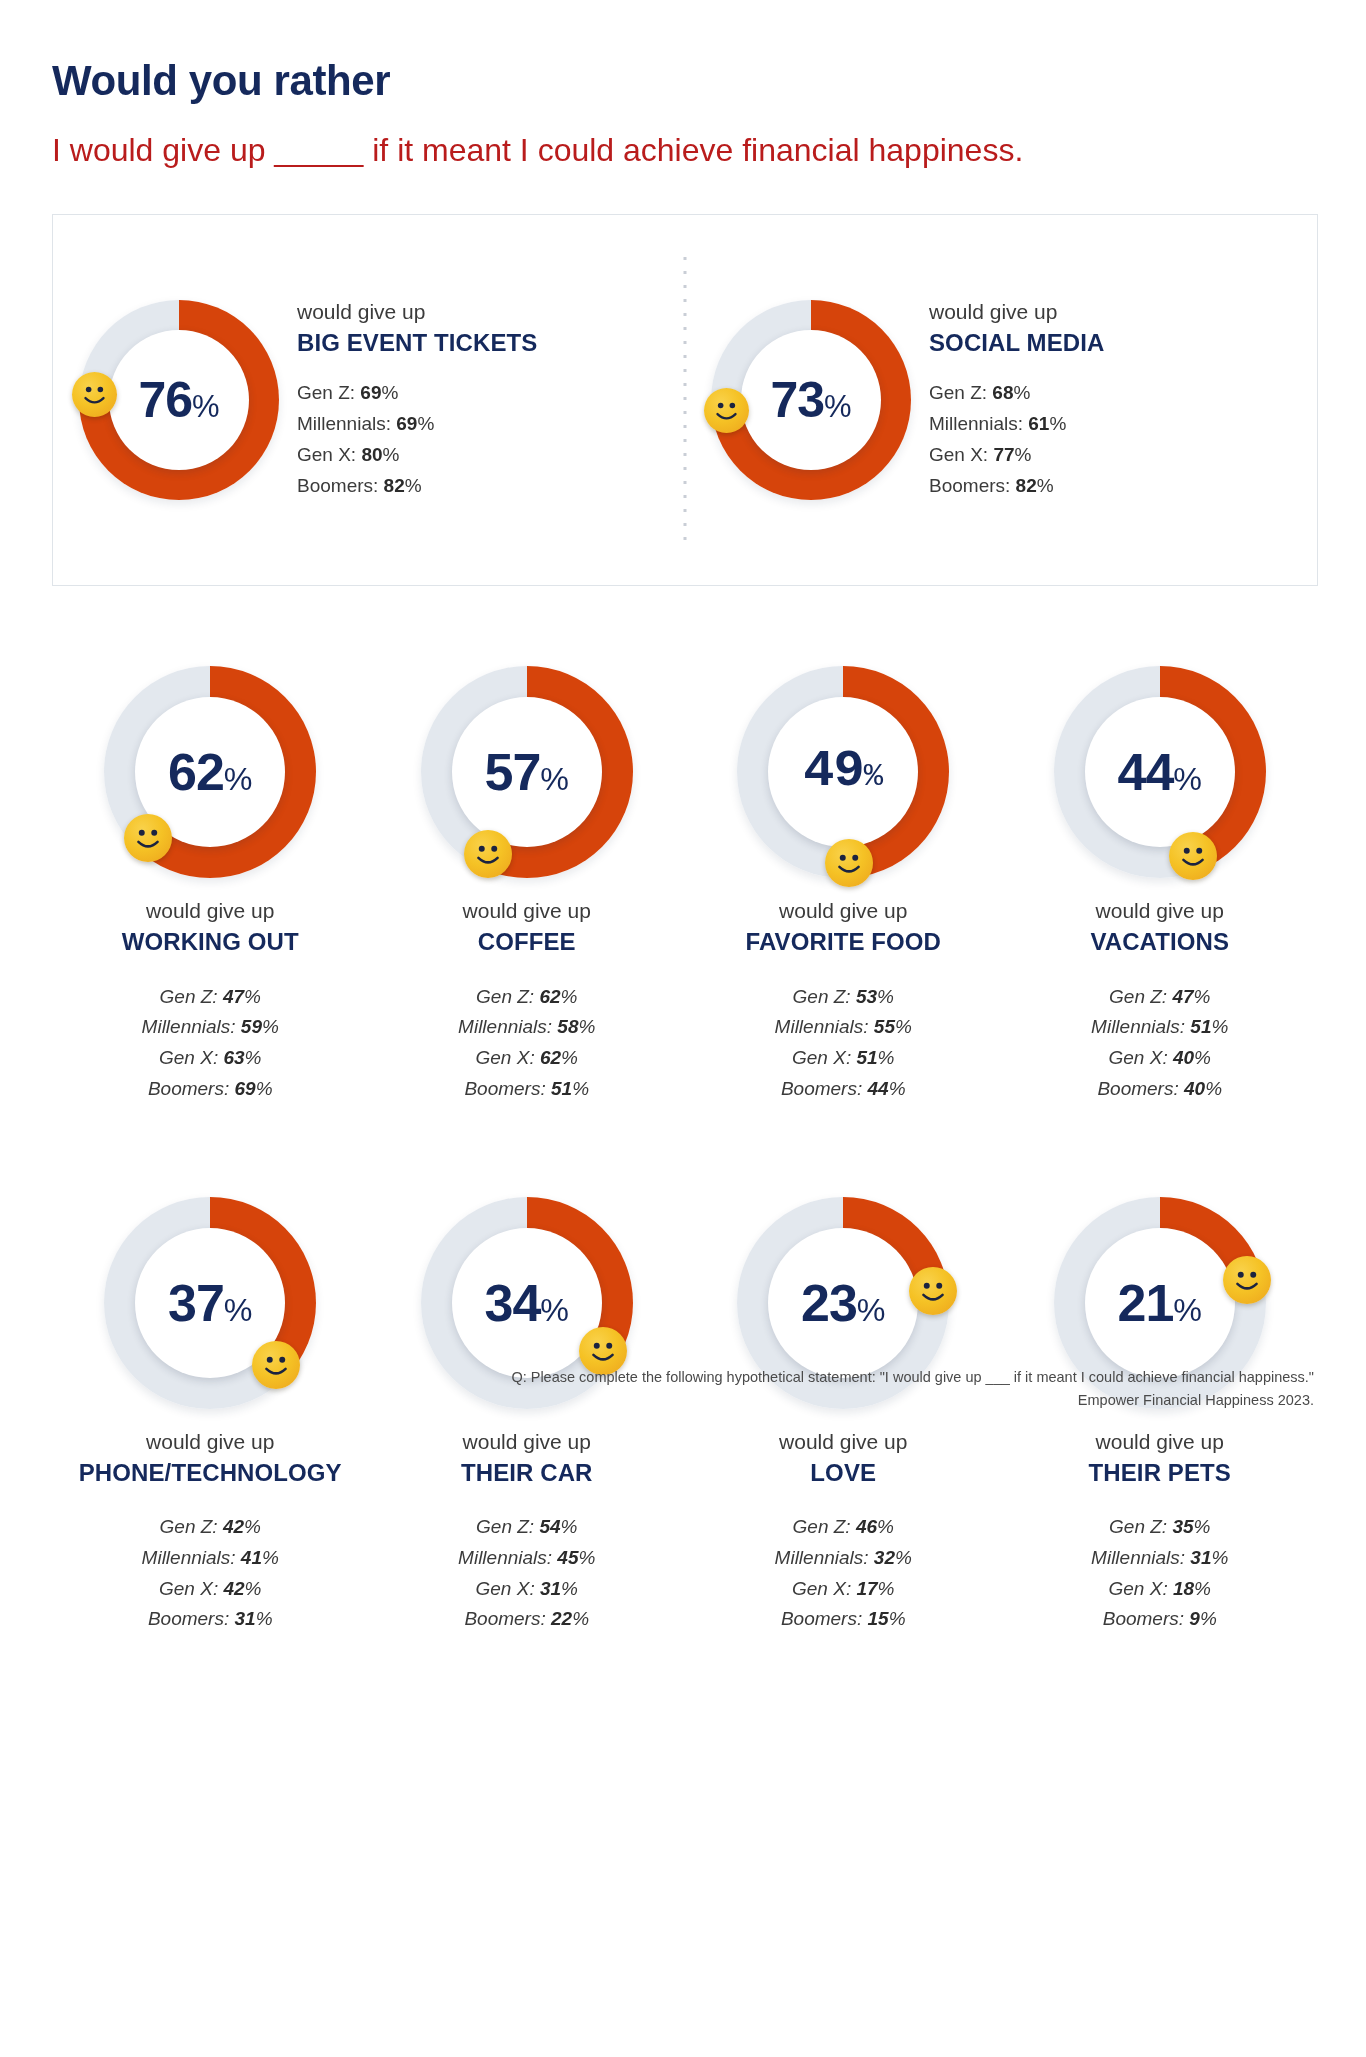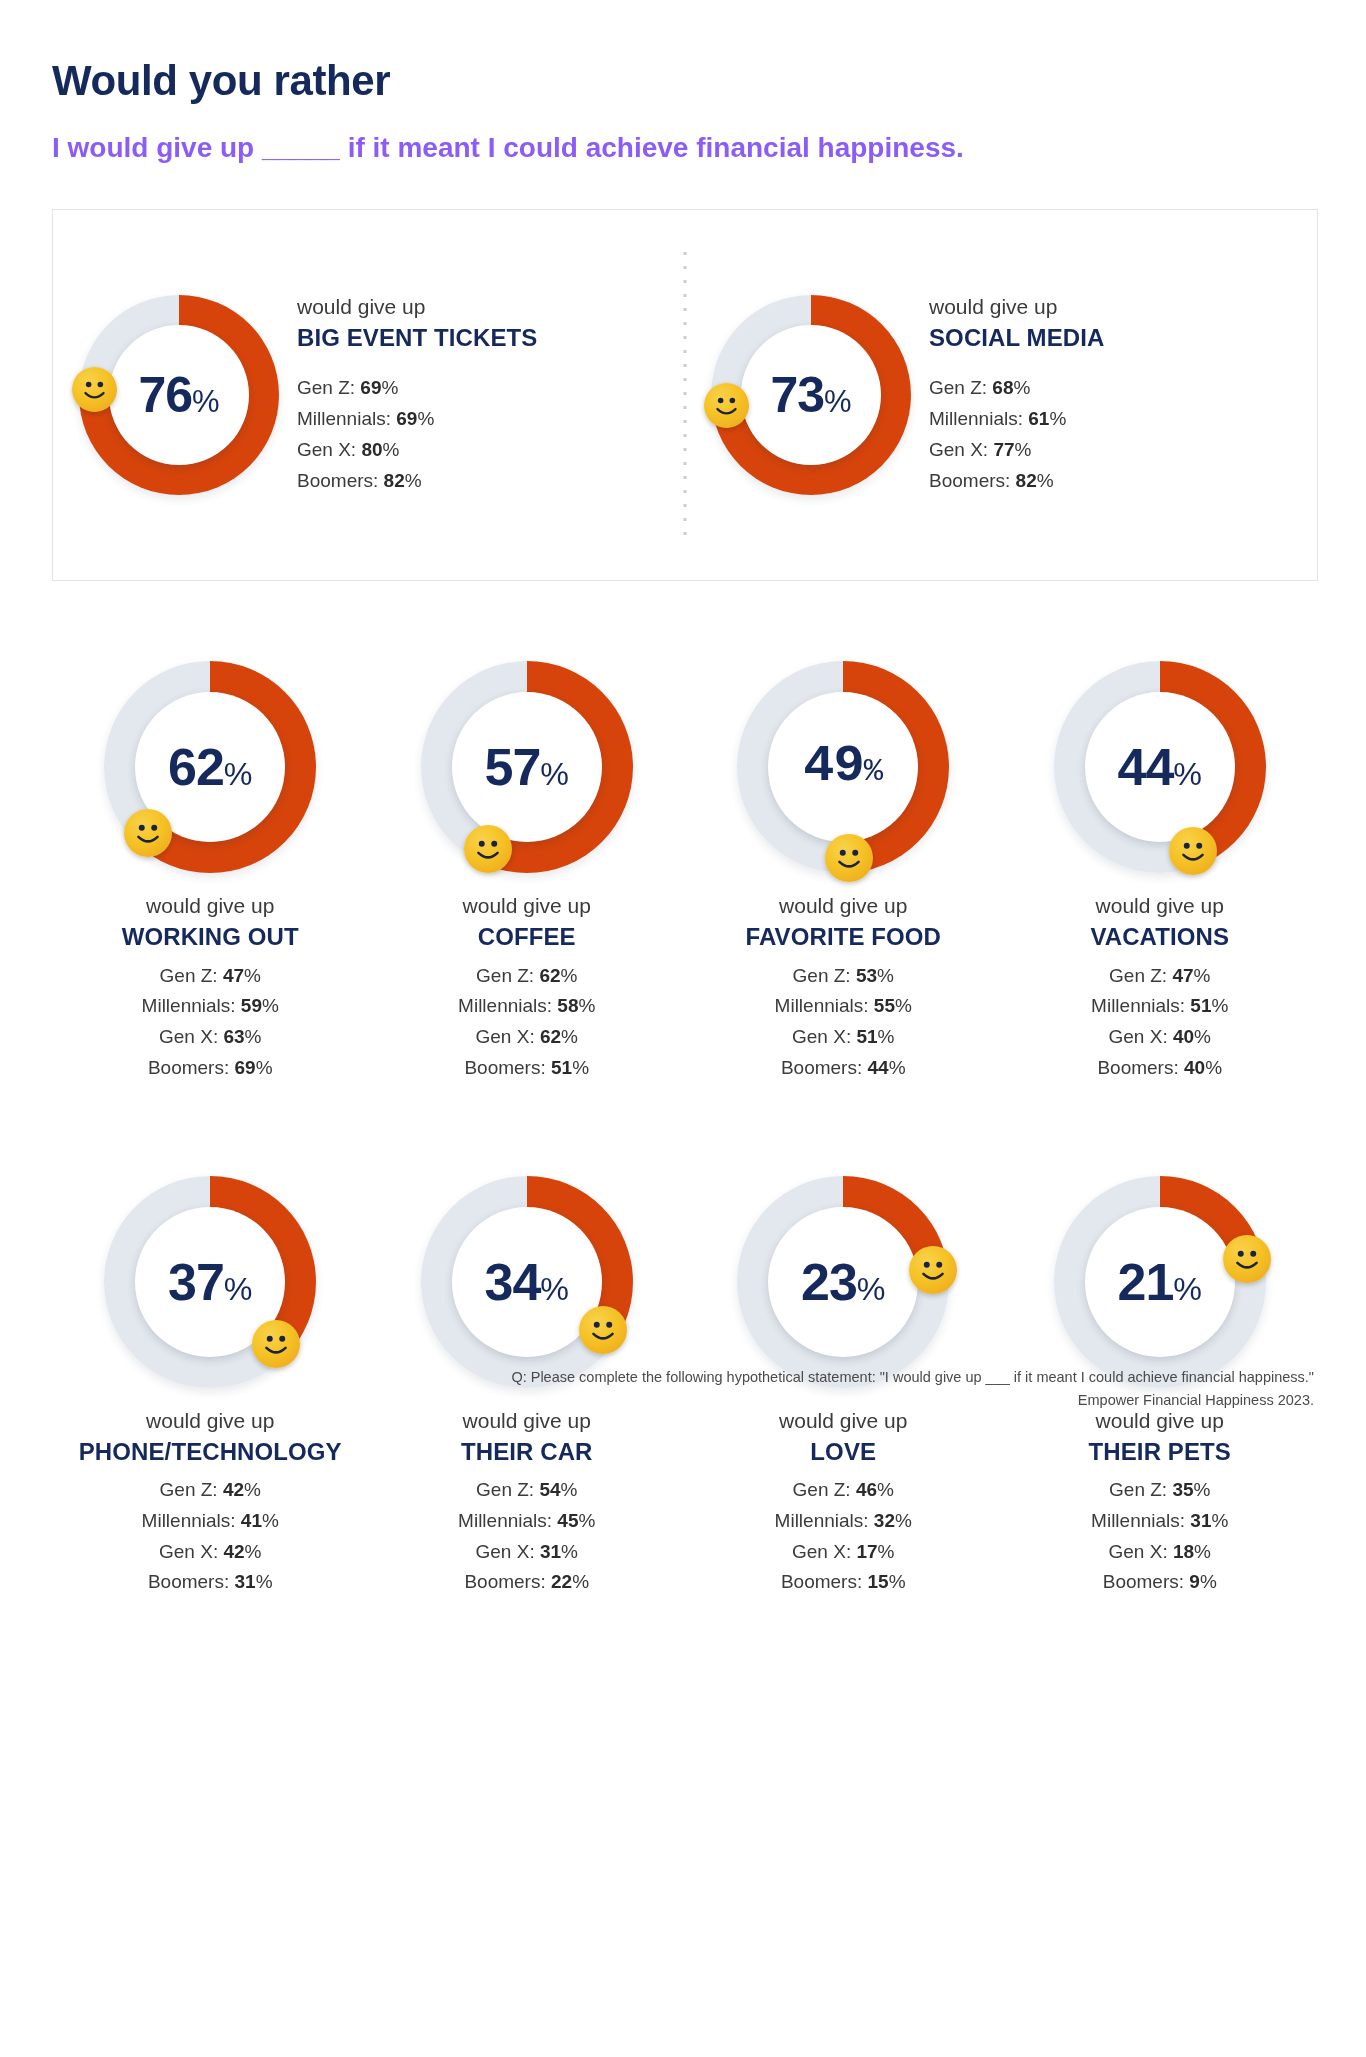--- a/index.html
+++ b/index.html
@@ -29,23 +29,23 @@
   .page-title {
     font-size: 42px;
     font-weight: 700;
     color: #15295c;
     letter-spacing: -0.4px;
     line-height: 1.1;
     margin-bottom: 26px;
   }
 
   .page-subtitle {
-    font-size: 28px;
-    font-weight: 700;
-    color: #8b5cf6;
+    font-size: 32px;
+    font-weight: 400;
+    color: #b91c1c;
     line-height: 1.25;
     margin-bottom: 44px;
   }
 
   
   .featured-card {
     border: 1px solid #dfe4e9;
     background: #ffffff;
     height: 372px;
     display: flex;
@@ -163,21 +163,21 @@
   .grid-row + .grid-row { margin-top: 92px; }
 
   .cell {
     flex: 1 1 0;
     display: flex;
     flex-direction: column;
     align-items: center;
     text-align: center;
   }
   .cell .labels { margin-top: 20px; }
-  .cell .gen-list { margin-top: 8px; }
+  .cell .gen-list { margin-top: 24px; font-style: italic; }
 
   
   .footer {
     position: absolute;
     left: 52px;
     right: 52px;
     bottom: 46px;
     text-align: right;
     font-size: 14.5px;
     color: #4a4a4a;

